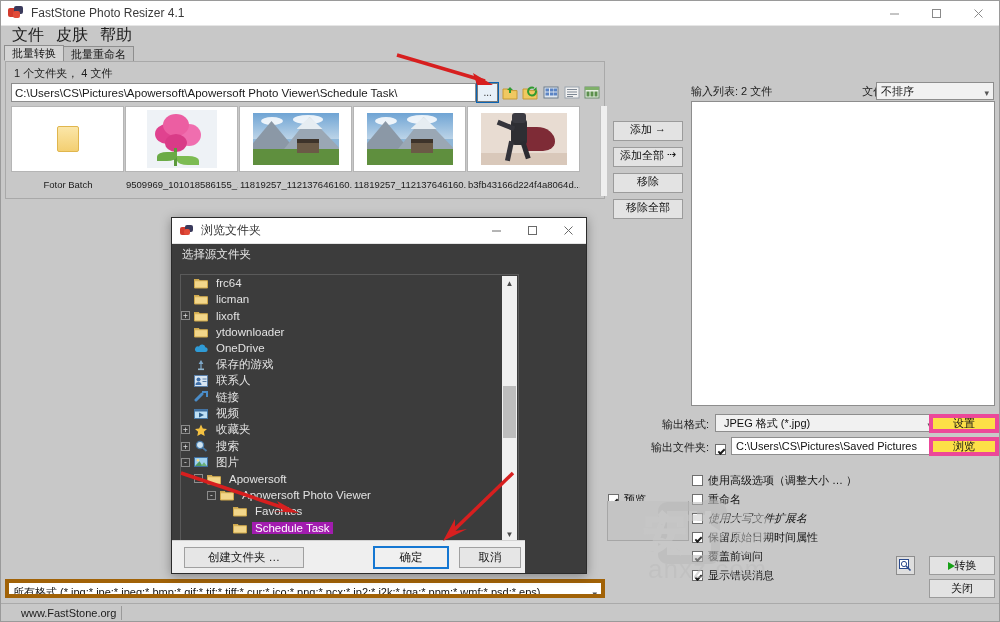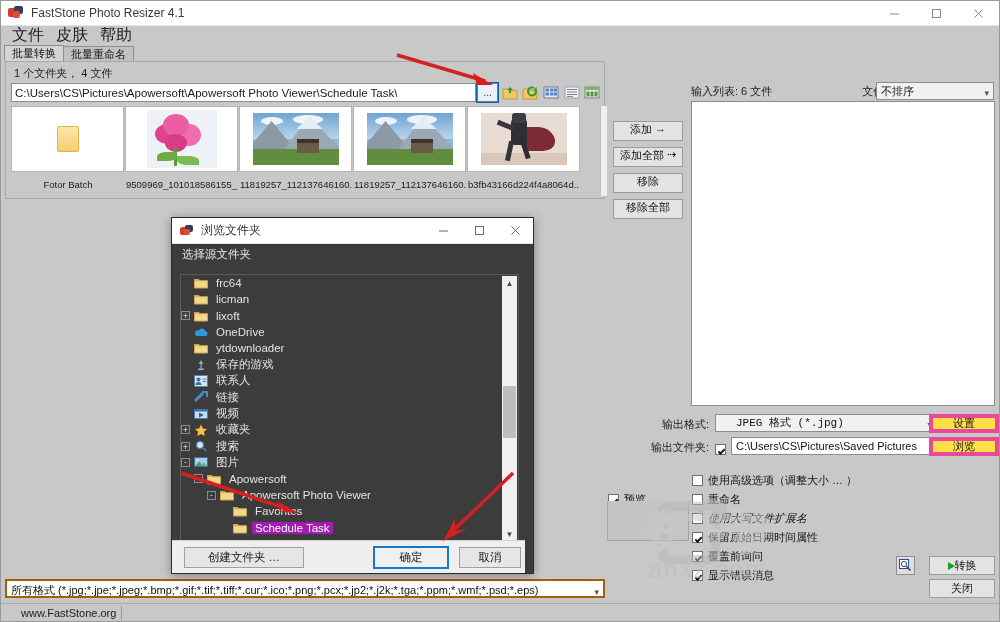--- a/index.html
+++ b/index.html
@@ -157,21 +157,21 @@
   .actbtn {
     width:70px; height:20px; background:#e3e3e3; border:1px solid #9b9b9b;
     font-size:11px; color:#111; display:flex; align-items:flex-start; justify-content:center;
     margin-bottom:6px; gap:3px;
   }
 
   
   .optrow { position:absolute; display:flex; align-items:flex-end; }
   .fmtsel {
     width:222px; height:18px; background:#f1f1f1; border:1px solid #8d8d8d;
-    font-size:11px; color:#111; padding:1px 16px 1px 20px; line-height:15px; position:relative;font-family:Liberation Mono, monospace;
+    font-size:11px; color:#111; padding:1px 16px 1px 8px; line-height:15px; position:relative;
   }
   .fmtsel .chev { position:absolute; right:4px; top:3px; color:#555; font-size:9px;}
   .txtin {
     height:18px; background:#ffffff; border:1px solid #8d8d8d;
     font-size:11px; color:#111; padding:1px 4px; line-height:15px; overflow:hidden; white-space:nowrap;
   }
   .sqbtn {
     width:70px; height:19px; background:#fde047; border:4px solid #ec4899;
     font-size:11px; color:#111; display:flex; align-items:center; justify-content:center;
   }
@@ -201,35 +201,35 @@
   }
   .magbtn {
     position:absolute; left:895px; top:555px; width:19px; height:19px;
     background:#dedede; border:1px solid #8d8d8d; display:flex; align-items:center; justify-content:center;
   }
   .tri { width:0;height:0;border-left:7px solid #16a016;border-top:4.5px solid transparent;border-bottom:4.5px solid transparent; }
 
   
   .filterbar {
     position:absolute; left:4px; top:578px; width:600px; height:19px;
-    background:#ffffff; border:2px solid #a16207;
+    background:#ffffff; border:4px solid #a16207;
     font-size:11px; color:#111; padding:2px 0 2px 4px; line-height:14px;
     overflow:hidden; white-space:nowrap;
   }
   .filterbar .chev{ position:absolute; right:4px; top:4px; color:#555; font-size:9px;}
   .statusbar {
     position:absolute; left:0; bottom:0; width:998px; height:18px;
     background:#c8c8c8; border-top:1px solid #aaaaaa; display:flex; align-items:center;
   }
   .status-cell { font-size:11px; color:#1c1c1c; padding-left:20px; width:120px; }
   .status-div { width:1px; height:14px; background:#9a9a9a; }
 
   
   .dialog {
-    position:absolute; left:170px; top:216px; width:363px; height:357px;
+    position:absolute; left:170px; top:216px; width:416px; height:357px;
     background:#3c3c3c; border:1px solid #2b2b2b;
     box-shadow: 0 2px 10px rgba(0,0,0,.35);
   }
   .dlg-title {
     height:26px; background:#ffffff; display:flex; align-items:center;
     border-bottom:1px solid #e4e4e4;
   }
   .dlg-ico { width:14px; height:12px; margin-left:8px; margin-right:7px; position:relative;}
   .dlg-ico .a{position:absolute;left:0;top:2px;width:7px;height:8px;background:#d23b2e;border-radius:2px 0 0 2px;}
   .dlg-ico .b{position:absolute;left:5px;top:0;width:8px;height:7px;background:#3a3a5c;border-radius:2px;}
@@ -460,21 +460,21 @@
           </div>
         </div>
         <div class="thumblabel">b3fb43166d224f4a8064d...</div>
       </div>
 
     </div>
     <div class="scrollcol"></div>
   </div>
 
   <div class="rightlabelrow">
-    <span class="lbl">输入列表: 6  文件</span>
+    <span class="lbl">输入列表: 2  文件</span>
     <span class="lbl" style="margin-left:90px;">文件排序:</span>
   </div>
   <div class="sortsel">
     <span>不排序</span>
     <span class="chev">▾</span>
   </div>
   <div class="listbox"></div>
 
   <div class="actionbtns">
     <div class="actbtn">
@@ -623,31 +623,31 @@
             <span class="texp">+</span>
             <span class="ticon"><svg width="14" height="12" viewBox="0 0 14 12">
                 <path d="M0.5 2.5 h4.2 l1 1.2 H13.5 V11 H0.5 Z" fill="#f2d68a" stroke="#cfa84a"></path>
                 <path d="M0.5 2.5 h4.2 l1 1.2 H0.5 Z" fill="#f6e2a8" stroke="#cfa84a"></path>
               </svg></span>
             <span class="tname">lixoft</span>
           </div>
           <div class="tnode">
             <span class="tspace"></span>
             <span class="ticon"><svg width="14" height="12" viewBox="0 0 14 12">
+                <path d="M0.5 2.5 h4.2 l1 1.2 H13.5 V11 H0.5 Z" fill="#f2d68a" stroke="#cfa84a"></path>
+                <path d="M0.5 2.5 h4.2 l1 1.2 H0.5 Z" fill="#f6e2a8" stroke="#cfa84a"></path>
+              </svg></span>
+            <span class="tname">ytdownloader</span>
+          </div>
+          <div class="tnode">
+            <span class="tspace"></span>
+            <span class="ticon"><svg width="14" height="12" viewBox="0 0 14 12">
                 <path d="M3 10 h8.2 a2.4 2.4 0 0 0 .2 -4.8 A3.4 3.4 0 0 0 5 4.4 A2.8 2.8 0 0 0 3 10 Z" fill="#2f9bd6"></path>
               </svg></span>
             <span class="tname">OneDrive</span>
-          </div>
-          <div class="tnode">
-            <span class="tspace"></span>
-            <span class="ticon"><svg width="14" height="12" viewBox="0 0 14 12">
-                <path d="M0.5 2.5 h4.2 l1 1.2 H13.5 V11 H0.5 Z" fill="#f2d68a" stroke="#cfa84a"></path>
-                <path d="M0.5 2.5 h4.2 l1 1.2 H0.5 Z" fill="#f6e2a8" stroke="#cfa84a"></path>
-              </svg></span>
-            <span class="tname">ytdownloader</span>
           </div>
           <div class="tnode">
             <span class="tspace"></span>
             <span class="ticon"><svg width="14" height="12" viewBox="0 0 14 12">
                 <path d="M7 1 l2.4 4 H4.6 Z" fill="#7fa8c9"></path>
                 <rect x="6.2" y="5" width="1.6" height="5" fill="#6b8ea8"></rect>
                 <rect x="4" y="9.5" width="6" height="1.6" fill="#8fb3cc"></rect>
               </svg></span>
             <span class="tname">保存的游戏</span>
           </div>

